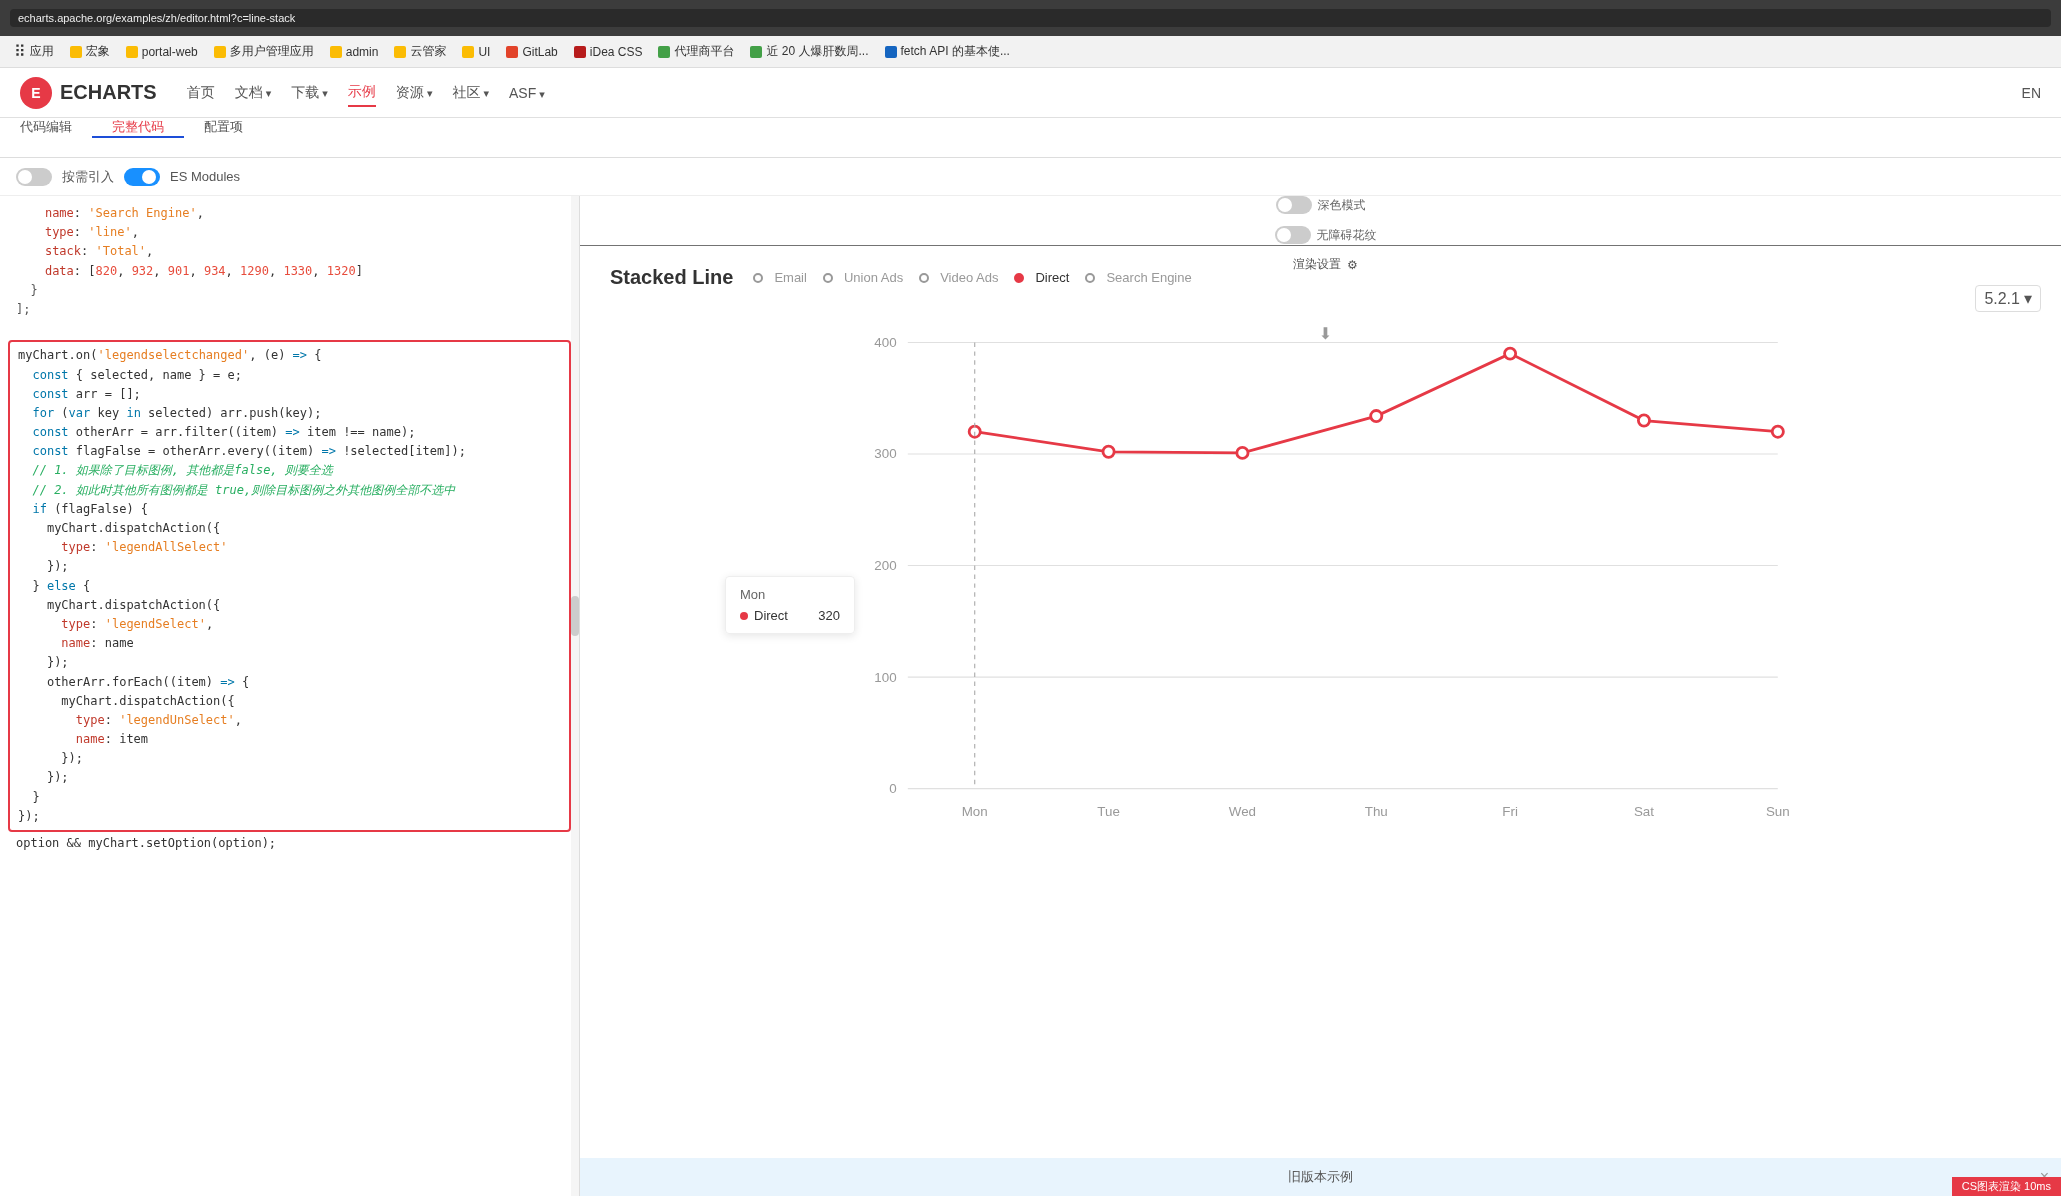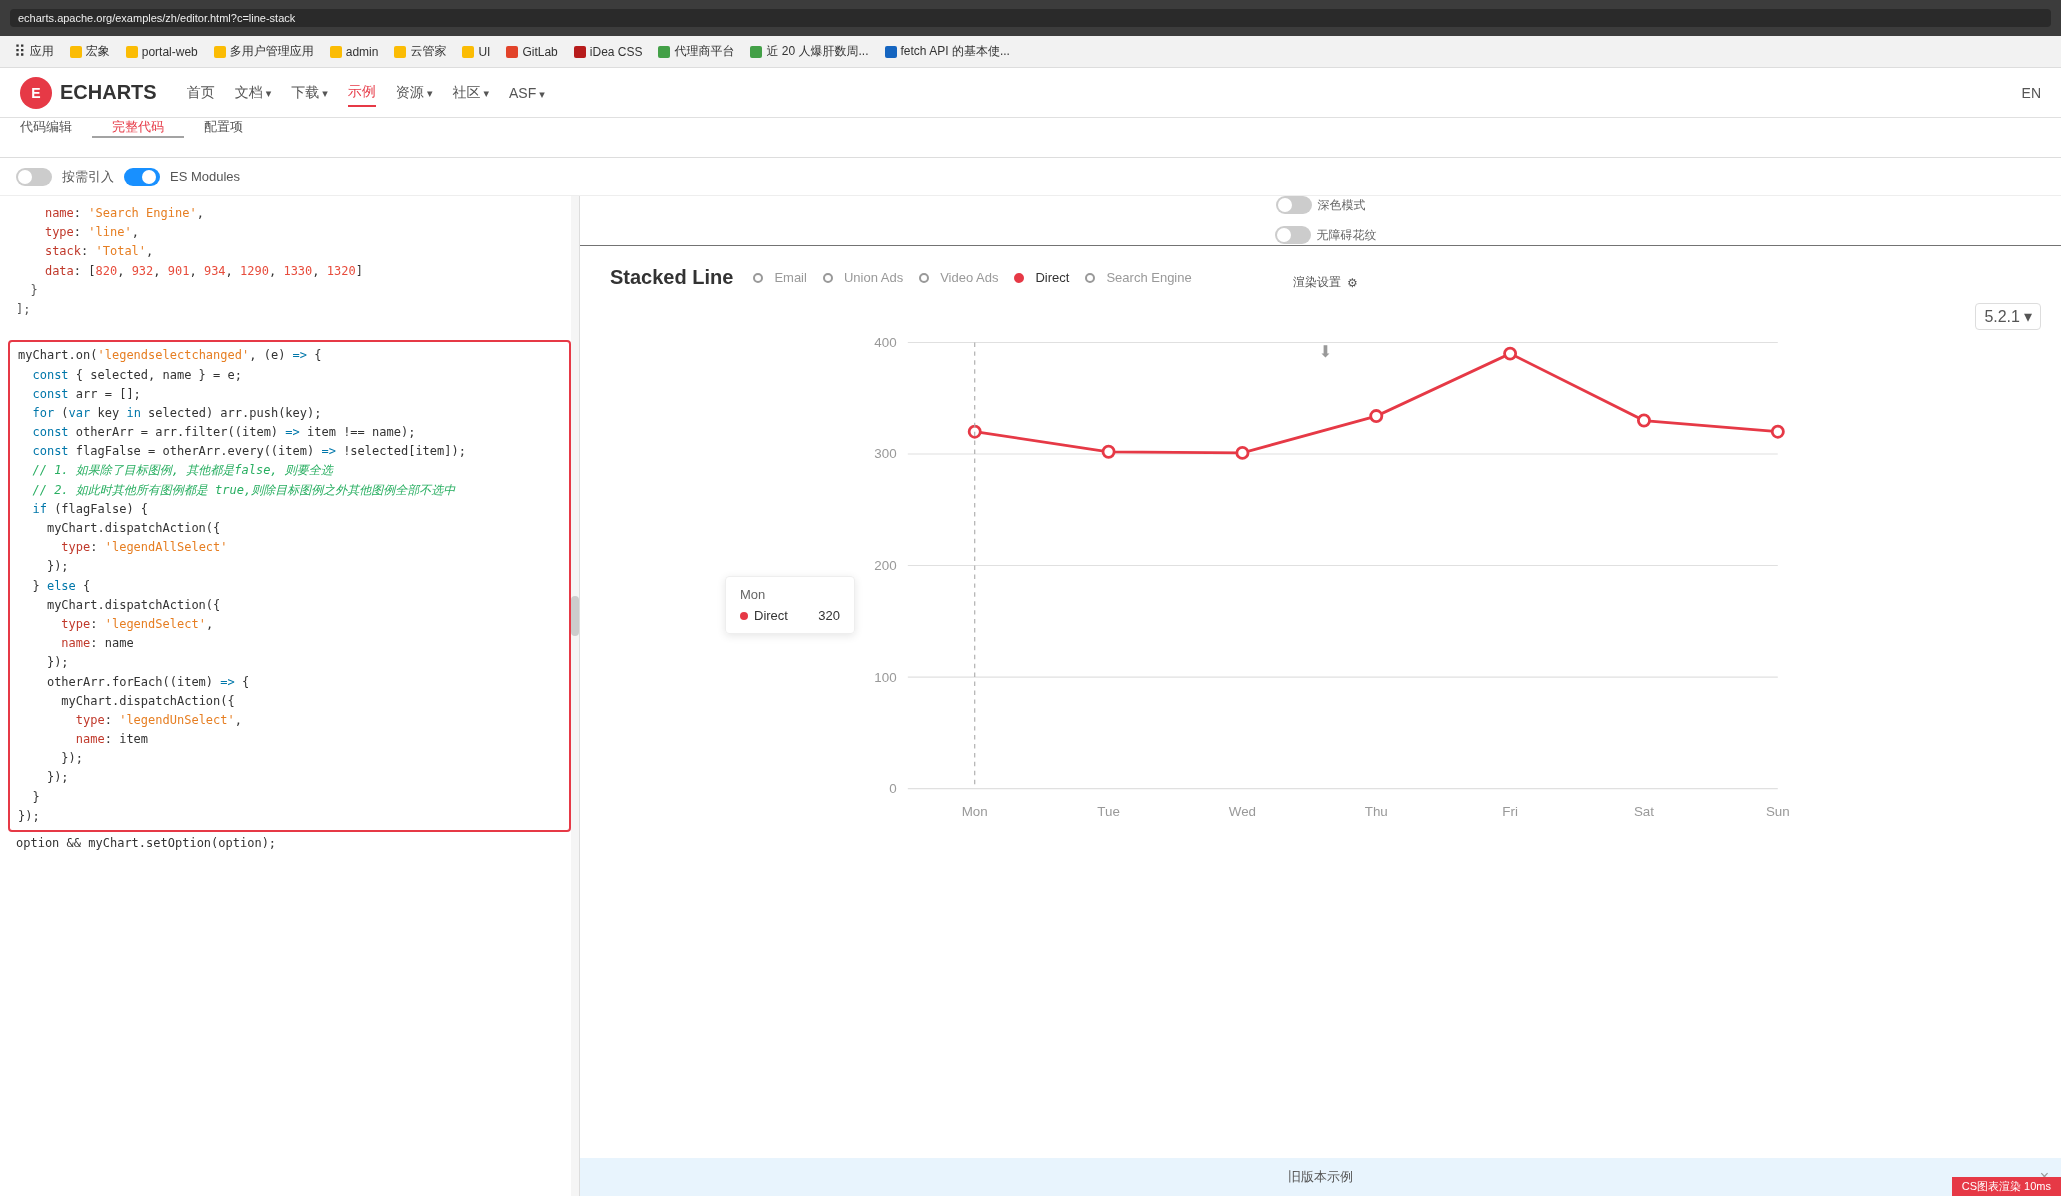--- a/index.html
+++ b/index.html
@@ -112,21 +112,21 @@
       padding: 0 20px;
       display: flex;
       align-items: center;
       font-size: 13px;
       color: #555;
       cursor: pointer;
       border-bottom: 2px solid transparent;
     }
     .tab-item.active {
       color: #e63946;
-      border-bottom: 2px solid #a3a3a3;
+      border-bottom: 2px solid #1d4ed8;
     }
 
     
     .toggle-row {
       height: 38px;
       background: #fff;
       border-bottom: 1px solid #eee;
       display: flex;
       align-items: center;
       padding: 0 16px;
@@ -530,21 +530,21 @@
           <div class="toggle-knob"></div>
         </div>
         <span>深色模式</span>
       </div>
       <div class="dark-mode-toggle" style="margin-left:10px;text-align:center;">
         <div class="toggle-switch off">
           <div class="toggle-knob"></div>
         </div>
         <span>无障碍花纹</span>
       </div>
-      <div style="display:flex;align-items:center;gap:6px;font-size:12px;color:#555;margin-left:10px;margin-top:18px;">
+      <div style="display:flex;align-items:center;gap:6px;font-size:12px;color:#555;margin-left:10px;">
         <span>渲染设置</span>
         <span>⚙</span>
       </div>
       <div class="chart-version">
         <span>5.2.1</span>
         <span>▾</span>
       </div>
       <div style="margin-left:10px;cursor:pointer;font-size:16px;color:#999;">⬇</div>
     </div>
 

